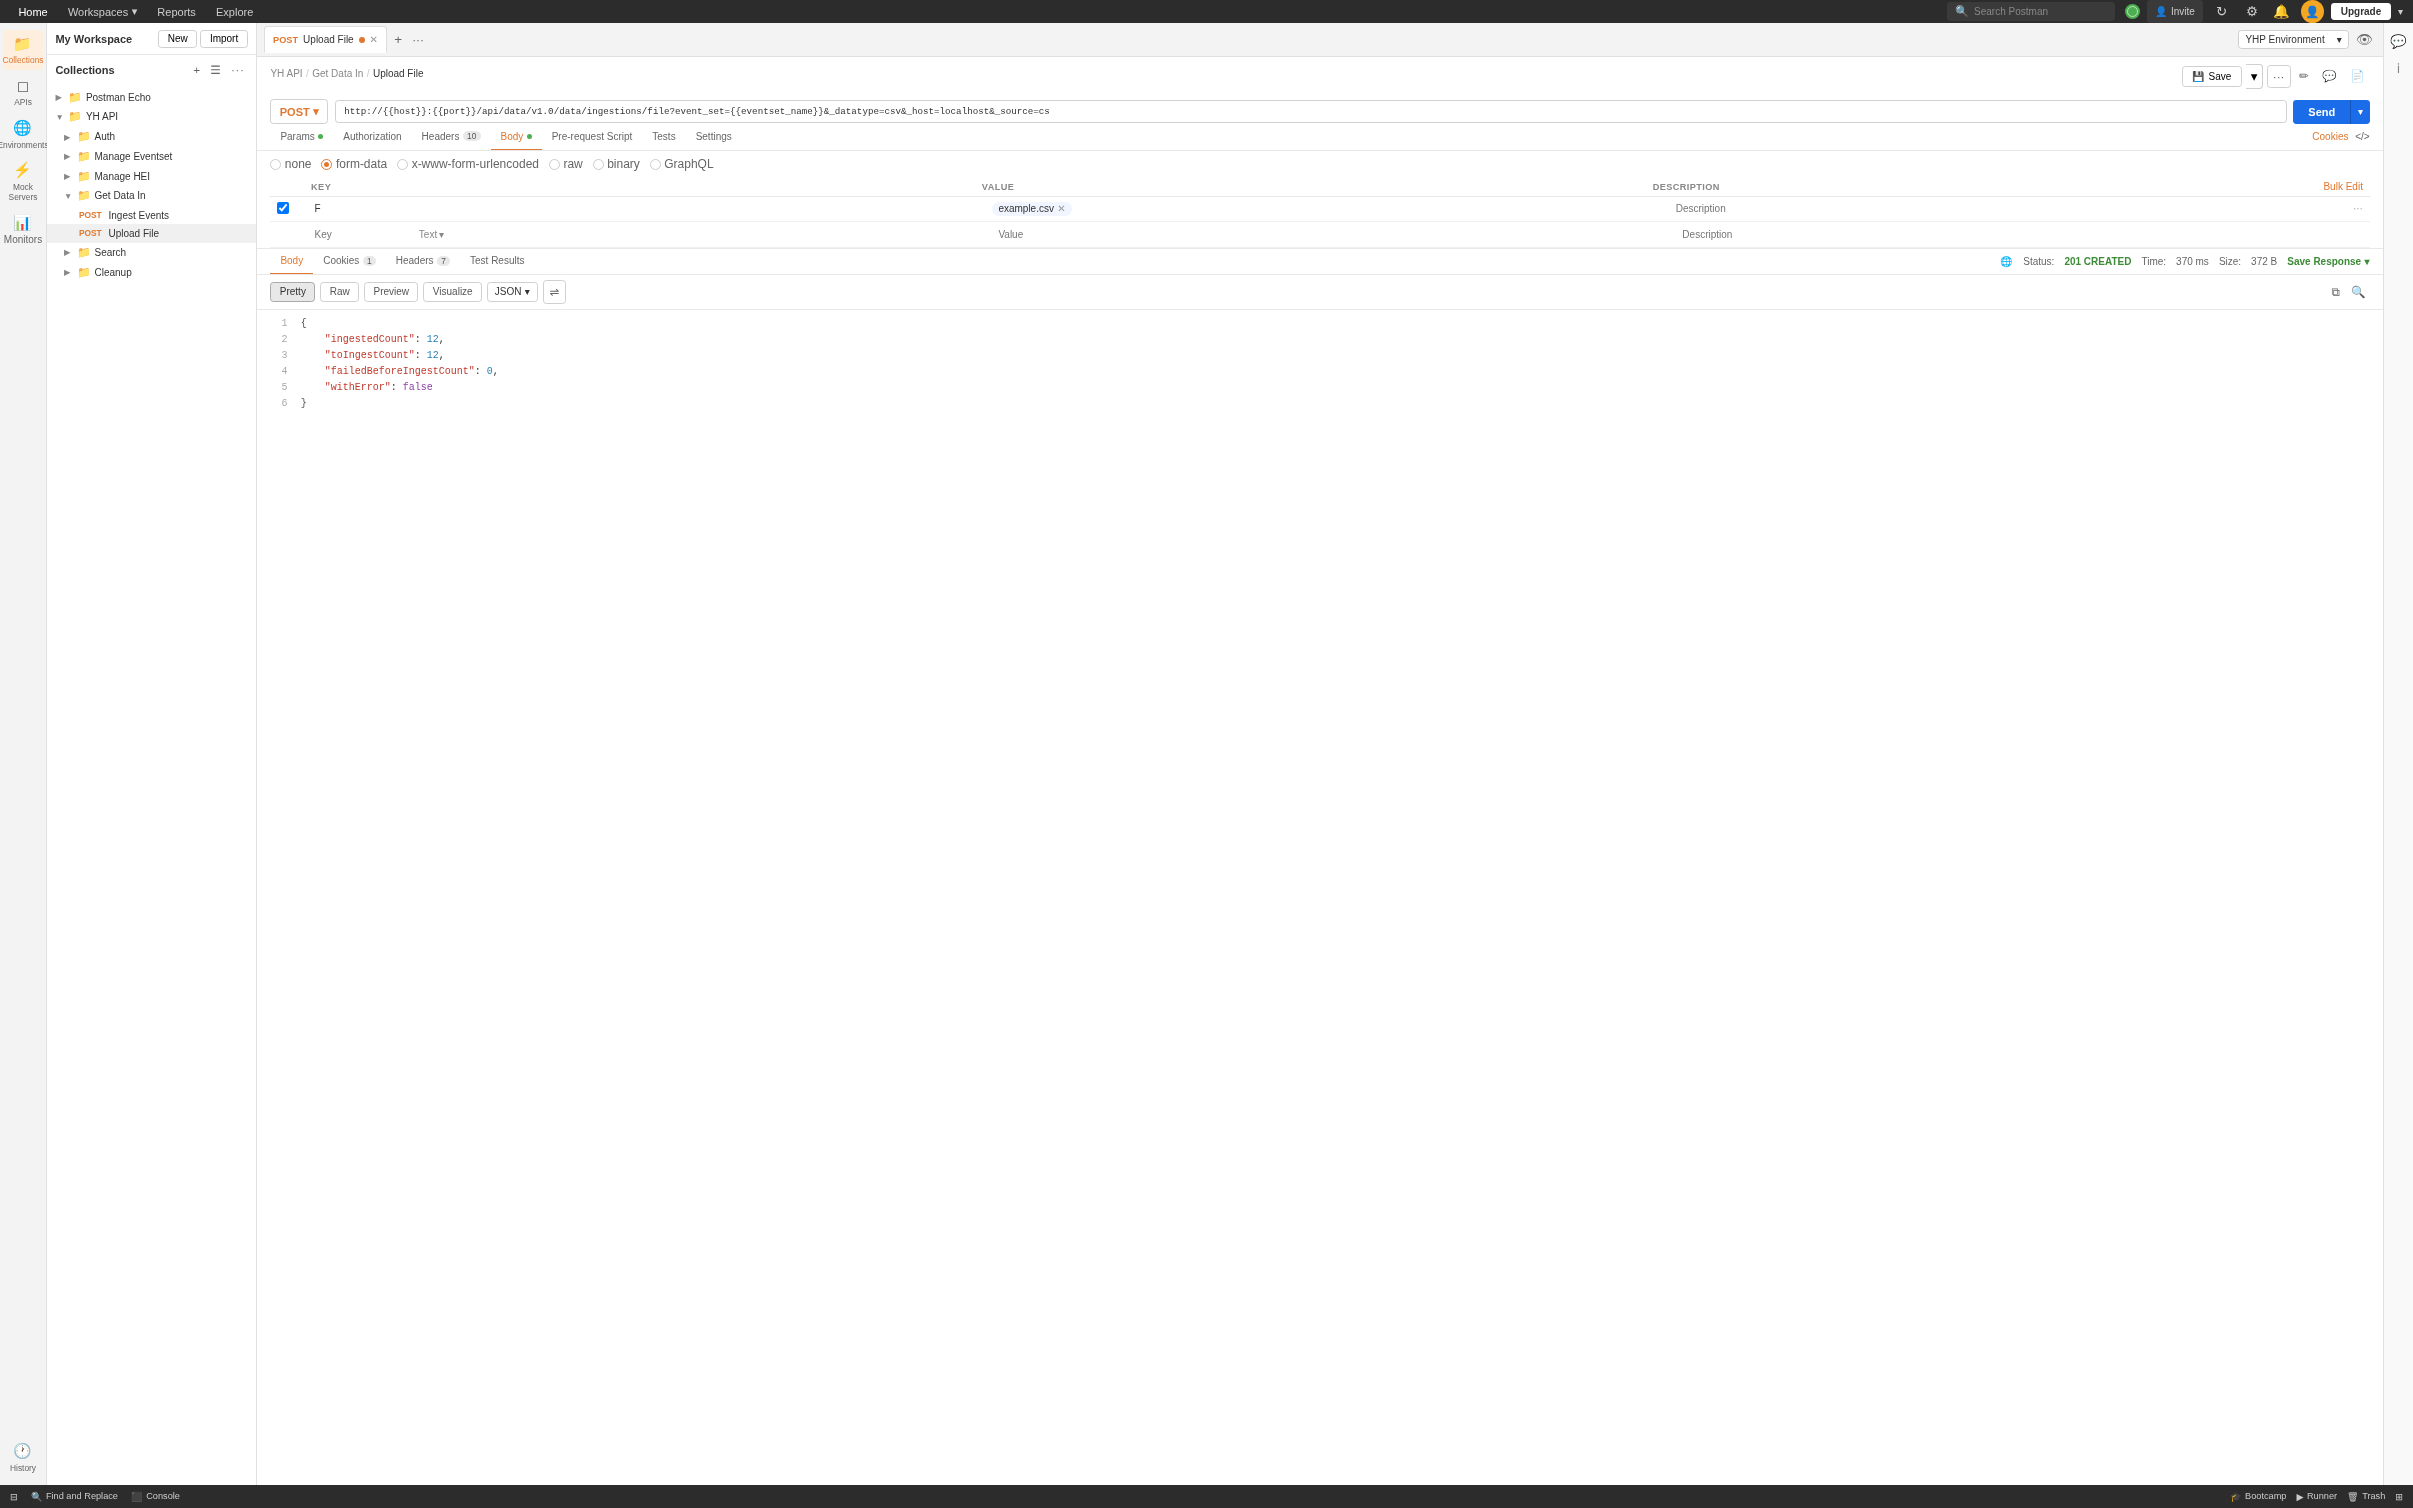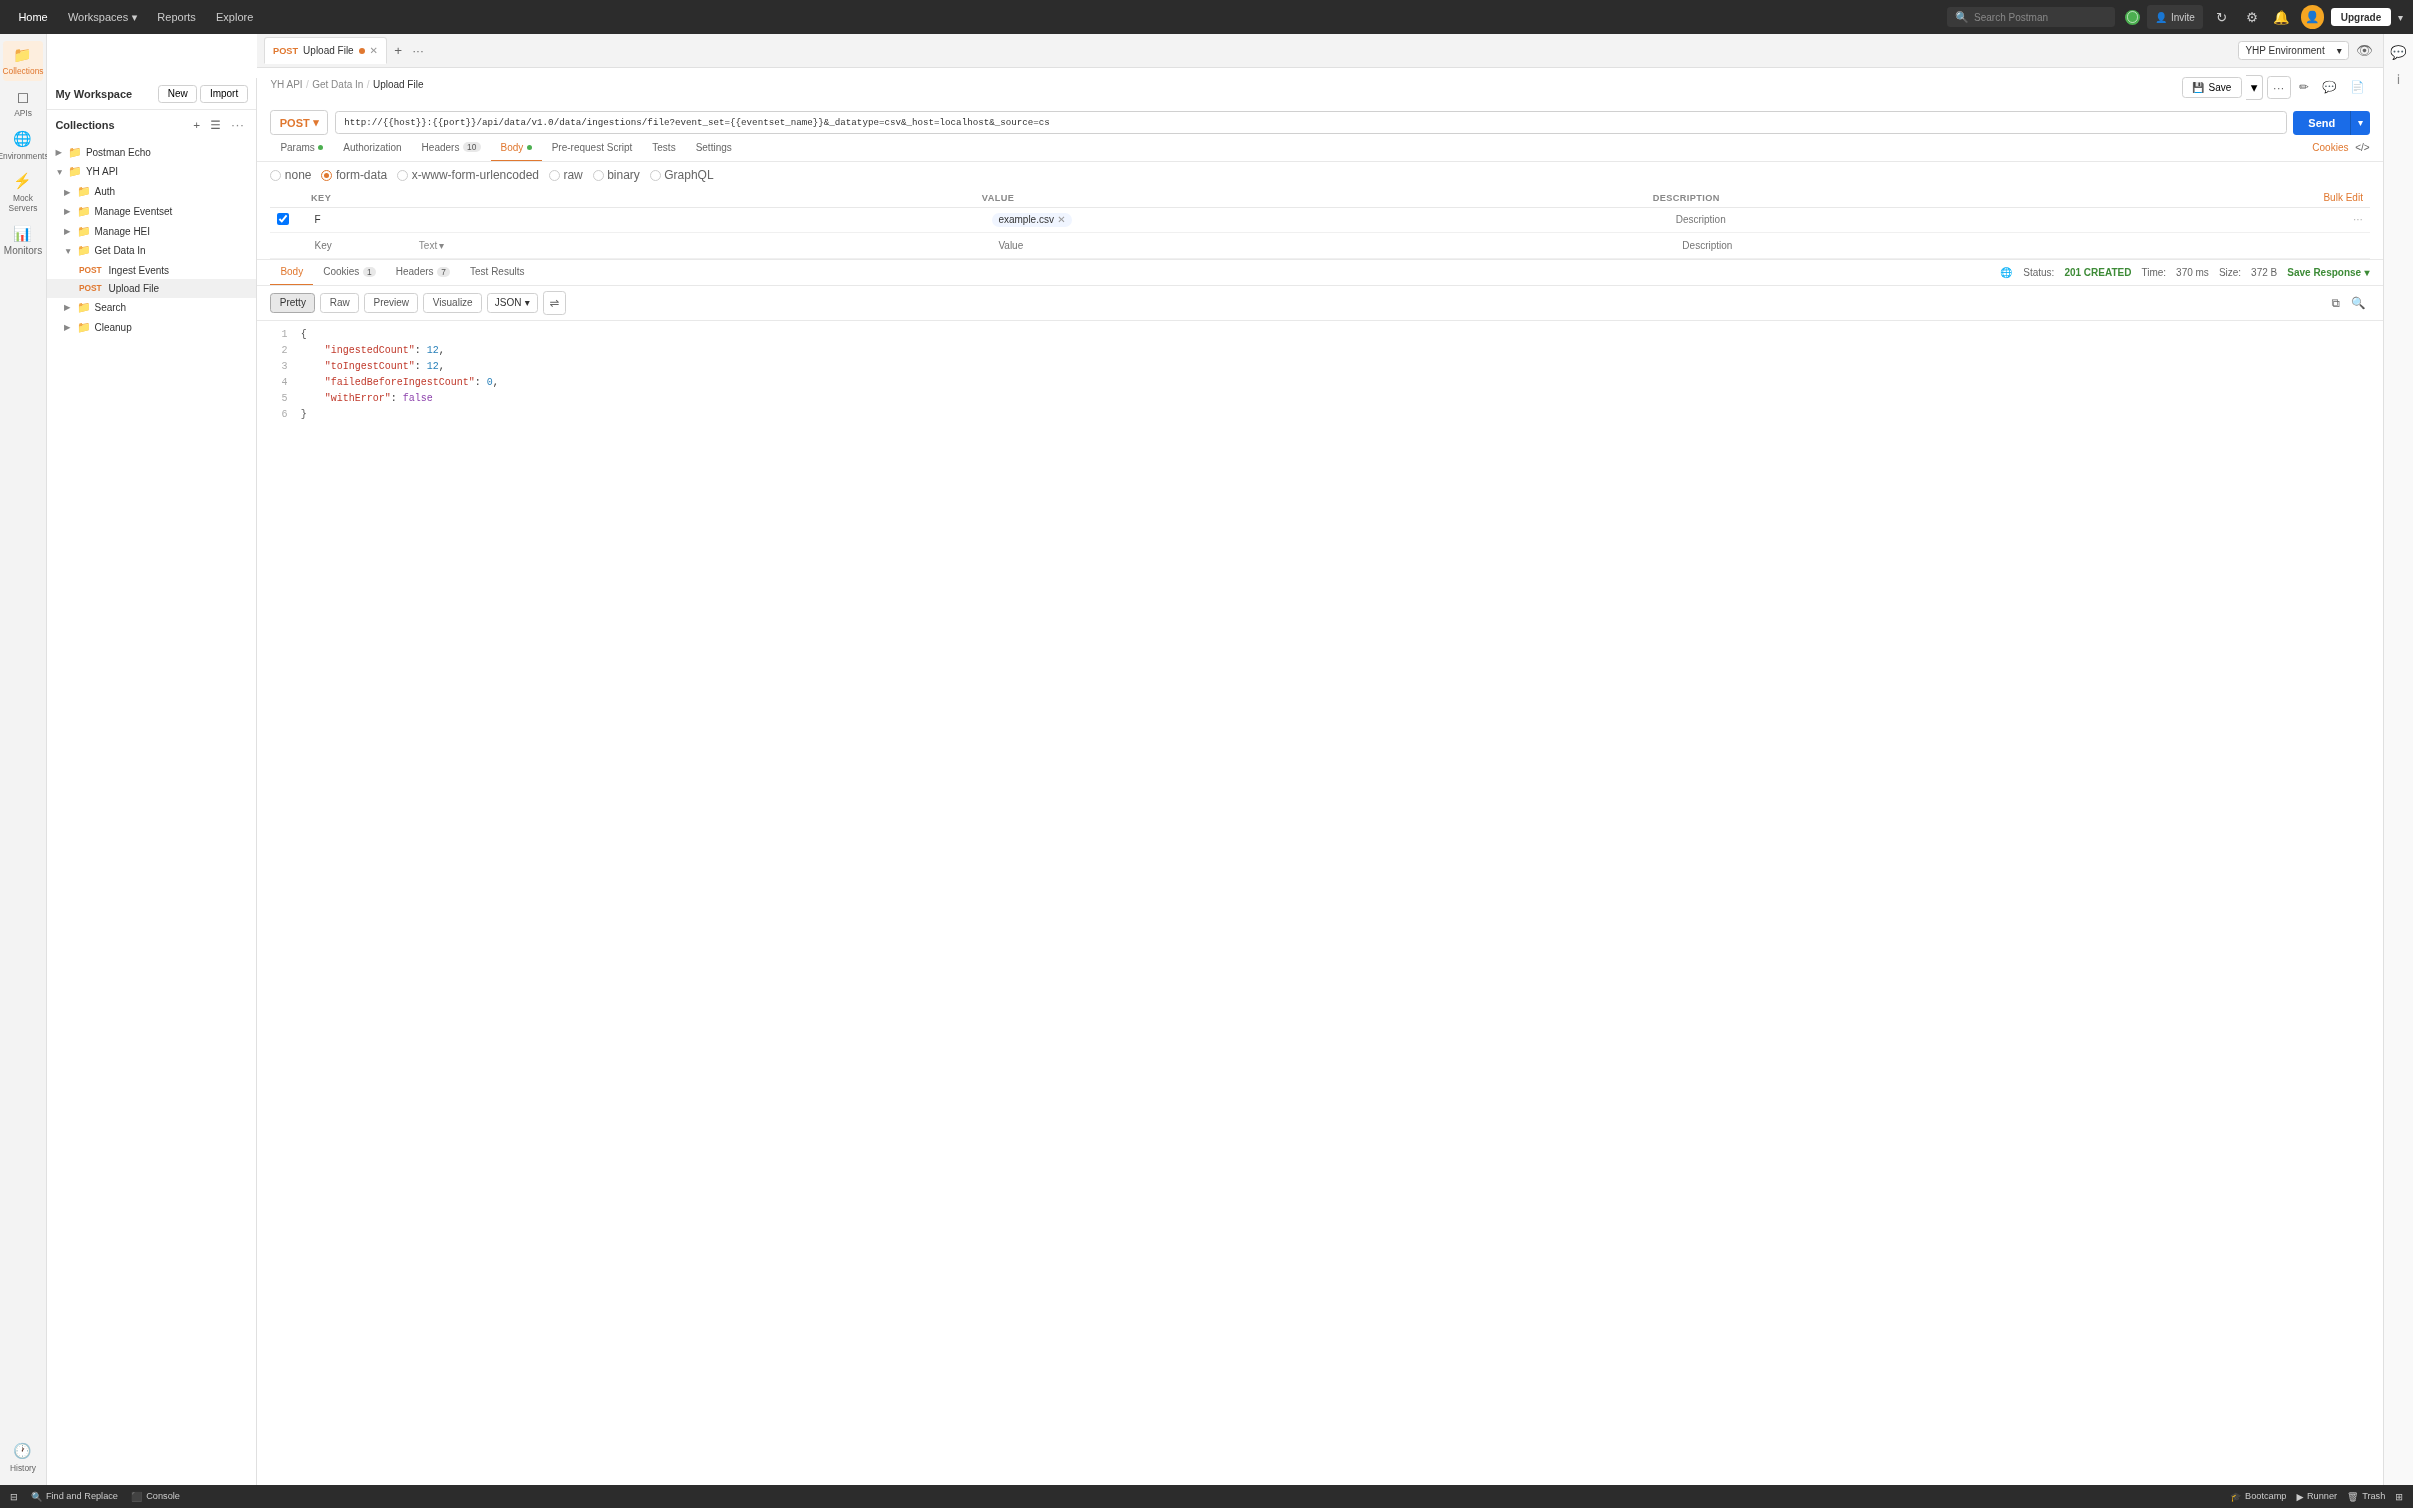--- a/index.html
+++ b/index.html
@@ -1,19 +1,19 @@
 <!DOCTYPE html>
 <html style="font-size:13.4px"><head>
   <meta charset="utf-8">
   <style>
     * { box-sizing: border-box; margin: 0; padding: 0; }
     body { font-family: -apple-system, BlinkMacSystemFont, 'Segoe UI', sans-serif; font-size: 10px; background: #fff; color: #333; height: 100vh; display: flex; flex-direction: column; overflow: hidden; }
 
     
-    .top-nav { display: flex; align-items: center; background: #2c2c2c; height: 34px; padding: 0 10px; gap: 3.4px; flex-shrink: 0; }
+    .top-nav { display: flex; align-items: center; background: #2c2c2c; height: 23px; padding: 0 10px; gap: 3.4px; flex-shrink: 0; }
     .top-nav-item { color: #ccc; padding: 3.4px 8.4px; border-radius: 3.4px; cursor: pointer; font-size: 11px; white-space: nowrap; }
     .top-nav-item.active { color: #fff; }
     .top-nav-workspace { display: flex; align-items: center; gap: 3.4px; color: #ccc; padding: 3.4px 8.4px; border-radius: 3.4px; cursor: pointer; font-size: 11px; }
     .nav-spacer { flex: 1; }
     .search-bar { display: flex; align-items: center; background: #3a3a3a; border-radius: 3.4px; padding: 3.4px 8.4px; gap: 5px; width: 168px; }
     .search-bar input { background: transparent; border: none; outline: none; color: #ccc; font-size: 10px; width: 100%; }
     .search-bar input::placeholder { color: #888; }
     .nav-actions { display: flex; align-items: center; gap: 6.7px; margin-left: 6.7px; }
     .nav-icon-btn { color: #ccc; cursor: pointer; width: 23.5px; height: 23.5px; display: flex; align-items: center; justify-content: center; border-radius: 3.4px; font-size: 13.4px; }
     .upgrade-btn { background: #fff; color: #333; border: none; border-radius: 3.4px; padding: 3.4px 10px; font-size: 10px; cursor: pointer; font-weight: 600; }
@@ -21,21 +21,21 @@
     
     .main-layout { display: flex; flex: 1; overflow: hidden; }
 
     
     .icon-sidebar { width: 47px; background: #f3f3f3; border-right: 0.8px solid #e0e0e0; display: flex; flex-direction: column; align-items: center; padding: 6.7px 0; gap: 1.7px; flex-shrink: 0; }
     .icon-sidebar-item { display: flex; flex-direction: column; align-items: center; justify-content: center; width: 40px; padding: 5px 3.4px; border-radius: 3.4px; cursor: pointer; color: #666; font-size: 8.4px; gap: 2.5px; }
     .icon-sidebar-item.active { color: #e07830; background: #fdeede; }
     .icon-sidebar-spacer { flex: 1; }
 
     
-    .collections-sidebar { width: 210px; background: #fff; border-right: 0.8px solid #e0e0e0; display: flex; flex-direction: column; flex-shrink: 0; overflow: hidden; margin-top: 44px; }
+    .collections-sidebar { width: 210px; background: #fff; border-right: 0.8px solid #e0e0e0; display: flex; flex-direction: column; flex-shrink: 0; overflow: hidden; }
     .sidebar-header { display: flex; align-items: center; padding: 6.7px 8.4px; gap: 3.4px; border-bottom: 0.8px solid #e8e8e8; }
     .sidebar-workspace { font-weight: 600; font-size: 11px; flex: 1; }
     .sidebar-btn { background: #fff; border: 0.8px solid #d0d0d0; border-radius: 3.4px; padding: 2.5px 8.4px; font-size: 10px; cursor: pointer; }
     .sidebar-import-btn { background: #fff; border: 0.8px solid #d0d0d0; border-radius: 3.4px; padding: 2.5px 8.4px; font-size: 10px; cursor: pointer; }
     .collections-toolbar { display: flex; align-items: center; padding: 5px 8.4px; gap: 3.4px; }
     .collections-toolbar-title { font-size: 11px; font-weight: 600; flex: 1; color: #333; }
     .toolbar-icon-btn { cursor: pointer; color: #666; padding: 1.7px 3.4px; border-radius: 2.5px; font-size: 11.7px; }
     .collections-list { flex: 1; overflow-y: auto; padding: 3.4px 0; }
     .tree-item { display: flex; align-items: center; padding: 3.4px 8.4px; cursor: pointer; gap: 3.4px; color: #333; font-size: 10px; }
     .tree-item.active { background: #f0f0f0; font-weight: 500; }

